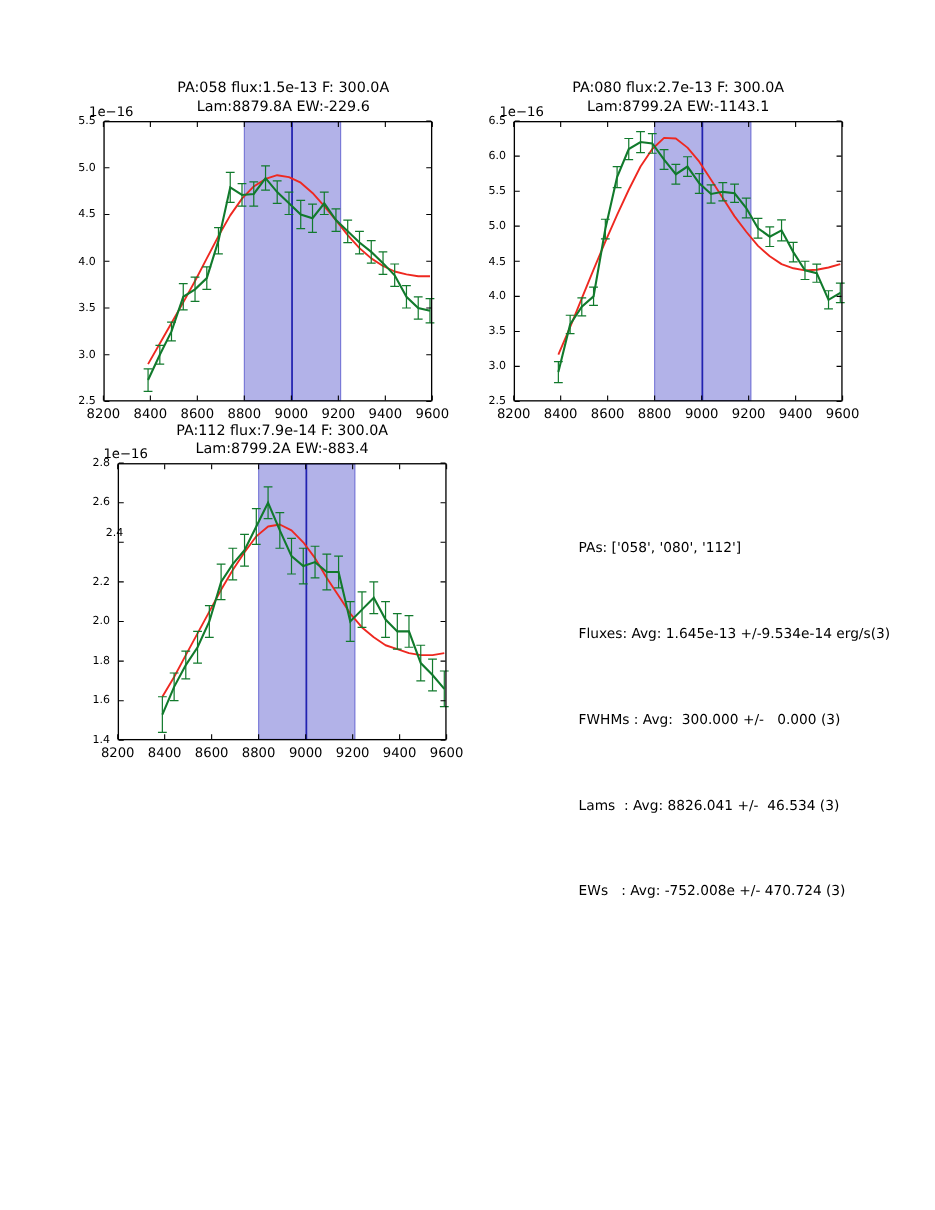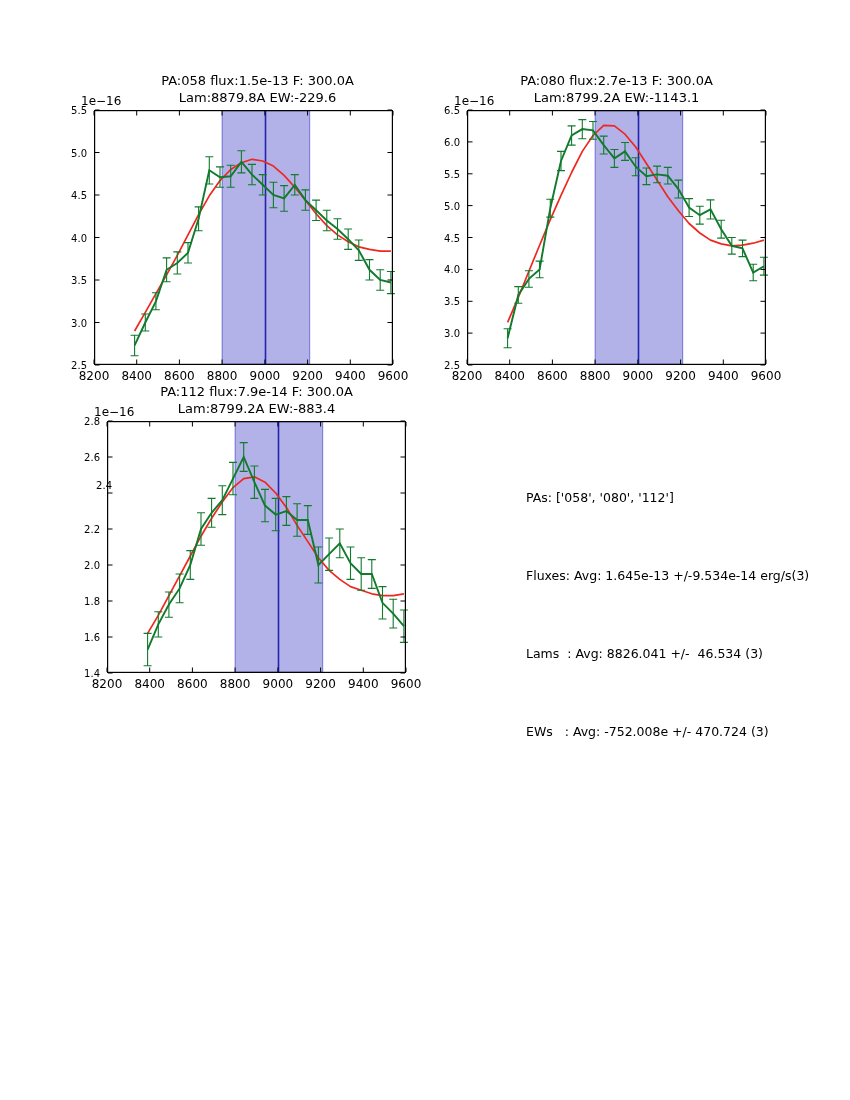--- a/index.html
+++ b/index.html
@@ -140,17 +140,18 @@
       <span class="ylab" style="top: 144px;">2.0</span>
       <span class="ylab" style="top: 108px;">2.2</span>
       <span class="ylab" style="top: 64px; margin-left: 12px;">2.4</span>
       <span class="ylab" style="top: 36px;">2.6</span>
       <span class="ylab" style="top: 0px;">2.8</span>
     </div>
 
   <div class="stats">
     <div class="stats-line">PAs: ['058', '080', '112']</div>
     <div class="stats-line">Fluxes: Avg: 1.645e-13 +/-9.534e-14 erg/s(3)</div>
+    <div class="stats-line">FWHMs : Avg:  300.000 +/-   0.000 (3)</div>
     <div class="stats-line">Lams  : Avg: 8826.041 +/-  46.534 (3)</div>
     <div class="stats-line">EWs   : Avg: -752.008e +/- 470.724 (3)</div>
   </div>
 
 </div>
 
 </body></html>

